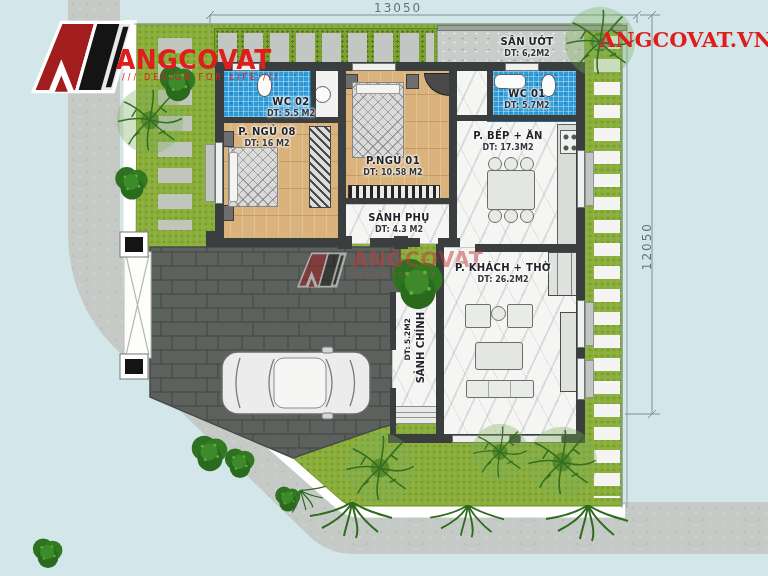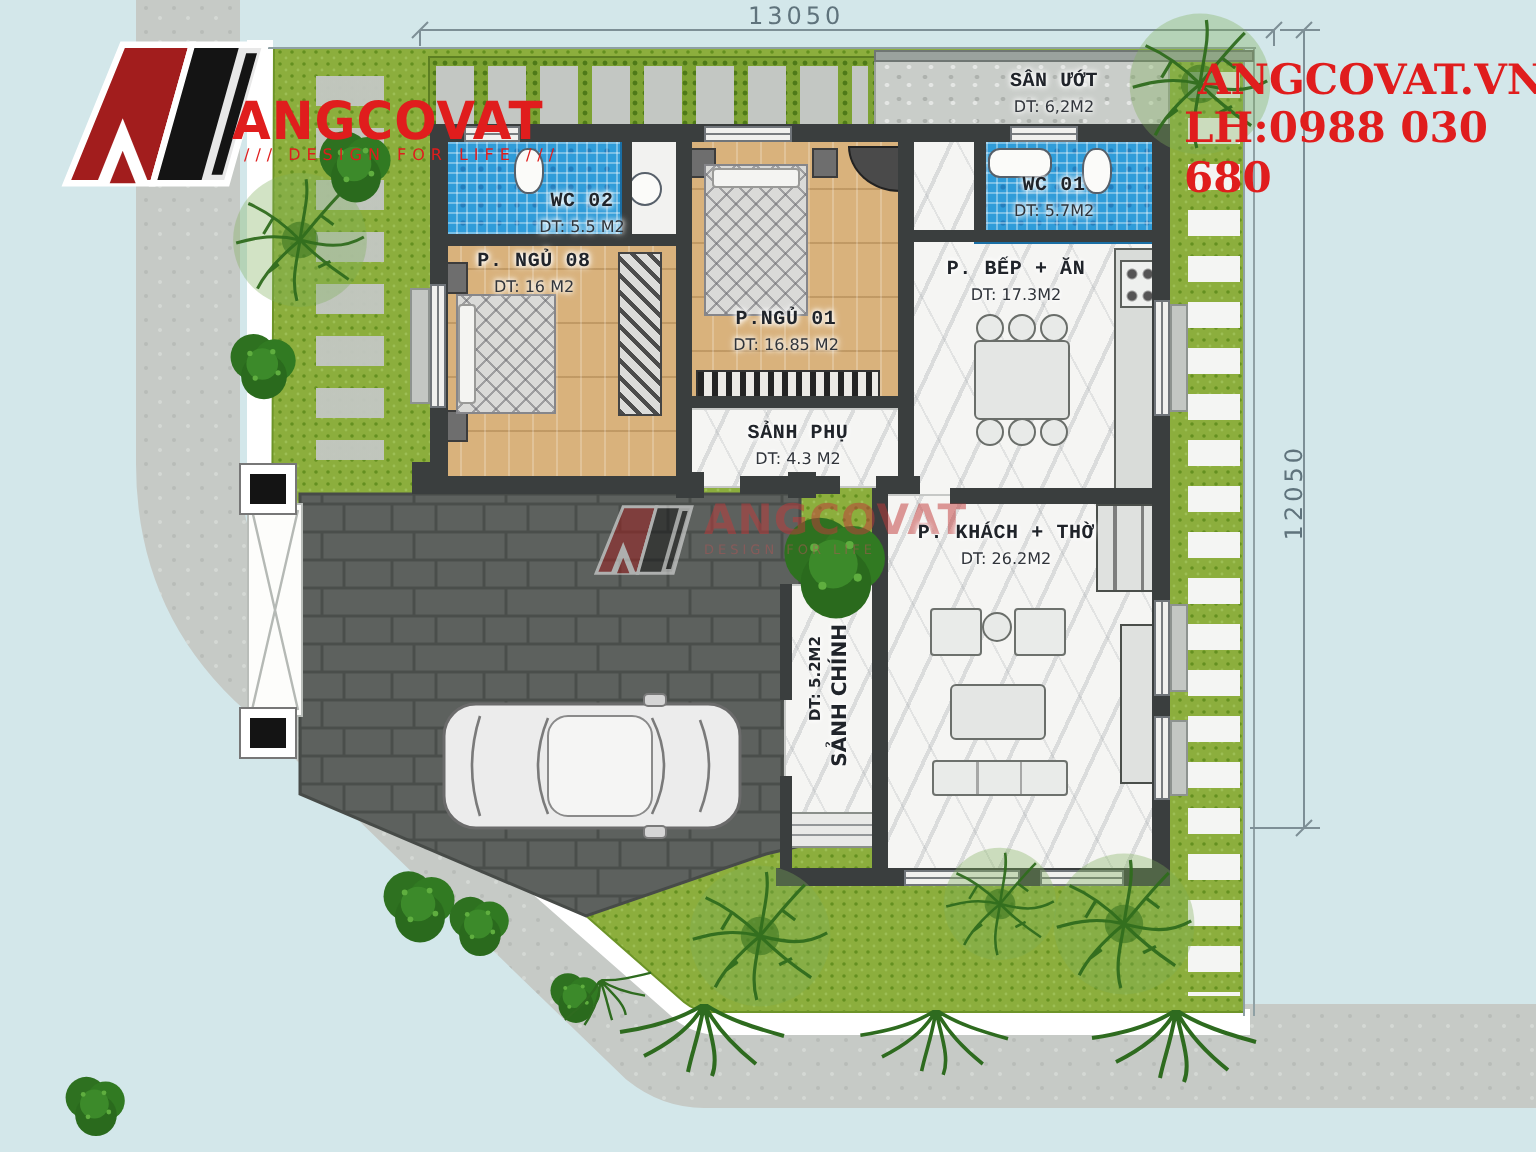--- a/index.html
+++ b/index.html
@@ -49,22 +49,22 @@
   .table{background:#e4e6e4;border:1px solid #6a6e6a;border-radius:3px;}
   .chair{background:#e8eae8;border:1px solid #6a6e6a;border-radius:50%;}
   .counter{background:#d9dcd9;border:1px solid #5c605c;}
   .appliance{background:#eef0ee;border:1px solid #5c605c;}
   .sofa{background:#e9ebe9;border:1px solid #6d716d;border-radius:2px;}
   .cab{background:#dfe1df;border:1px solid #4a4e4a;}
   .wc-fix{position:absolute;background:#fbfbf9;border:1px solid #57606a;}
   
   .rlabel{position:absolute;transform:translateX(-50%);text-align:center;color:#20242a;line-height:1.25;
           text-shadow:0 0 2px #fff,0 0 3px #fff,0 0 4px #fff;white-space:nowrap;z-index:9;}
-  .rlabel .nm{font-size:10px;font-weight:bold;letter-spacing:.3px;display:block;font-family:Liberation Mono, monospace;}
-  .rlabel .ar{font-size:8px;font-weight:normal;color:#31353b;display:block;}
+  .rlabel .nm{font-size:10px;font-weight:bold;letter-spacing:.3px;display:block;}
+  .rlabel .ar{font-size:8px;font-weight:bold;color:#31353b;display:block;}
   .vtext{position:absolute;writing-mode:vertical-rl;transform:rotate(180deg);color:#20242a;
          text-shadow:0 0 2px #fff,0 0 3px #fff;white-space:nowrap;z-index:9;}
   
   .dim{position:absolute;color:#5f737c;font-size:12px;letter-spacing:2px;z-index:9;}
   
   .brand{position:absolute;color:#e01d1d;z-index:10;}
   .serifred{font-family:"DejaVu Serif","Liberation Serif",serif;font-weight:bold;}
   #wm{position:absolute;left:296px;top:250px;width:200px;opacity:.5;z-index:8;display:flex;align-items:flex-start;}
   #wm .wmtxt{margin-left:4px;color:#c23a3a;}
   #wm .wmname{font-size:21px;font-weight:bold;letter-spacing:.5px;line-height:1;}
@@ -317,21 +317,21 @@
   <div class="rlabel" style="left:291px;top:96px">
     <span class="nm">WC 02</span>
       <span class="ar">DT: 5.5 M2</span>
   </div>
   <div class="rlabel" style="left:267px;top:126px">
     <span class="nm">P. NGỦ 08</span>
       <span class="ar">DT: 16 M2</span>
   </div>
   <div class="rlabel" style="left:393px;top:155px">
     <span class="nm">P.NGỦ 01</span>
-      <span class="ar">DT: 16.85 M2</span>
+      <span class="ar">DT: 10.58 M2</span>
   </div>
   <div class="rlabel" style="left:527px;top:88px">
     <span class="nm">WC 01</span>
       <span class="ar">DT: 5.7M2</span>
   </div>
   <div class="rlabel" style="left:508px;top:130px">
     <span class="nm">P. BẾP + ĂN</span>
       <span class="ar">DT: 17.3M2</span>
   </div>
   <div class="rlabel" style="left:399px;top:212px">
@@ -351,15 +351,14 @@
   <svg class="layer" width="110" height="78" style="left:28px;top:18px;z-index:10" viewBox="0 0 100 72">
       <use href="#emblem"></use>
     </svg>
   <div class="brand" style="left:116px;top:46px;font-size:25px;font-weight:bold;letter-spacing:.5px;transform:scaleY(1.05)">ANGCOVAT</div>
   <div class="brand" style="left:122px;top:73px;font-size:8px;letter-spacing:3px;display:flex;gap:5px;align-items:center">
     <span>///</span>
     <span>DESIGN FOR LIFE</span>
     <span>///</span>
   </div>
   <div class="brand serifred" style="left:599px;top:27px;font-size:21px">ANGCOVAT.VN</div>
-  <div class="brand serifred" style="left:592px;top:51px;font-size:21px">LH:0988 030 680</div>
 
 </div>
 
 </body></html>

